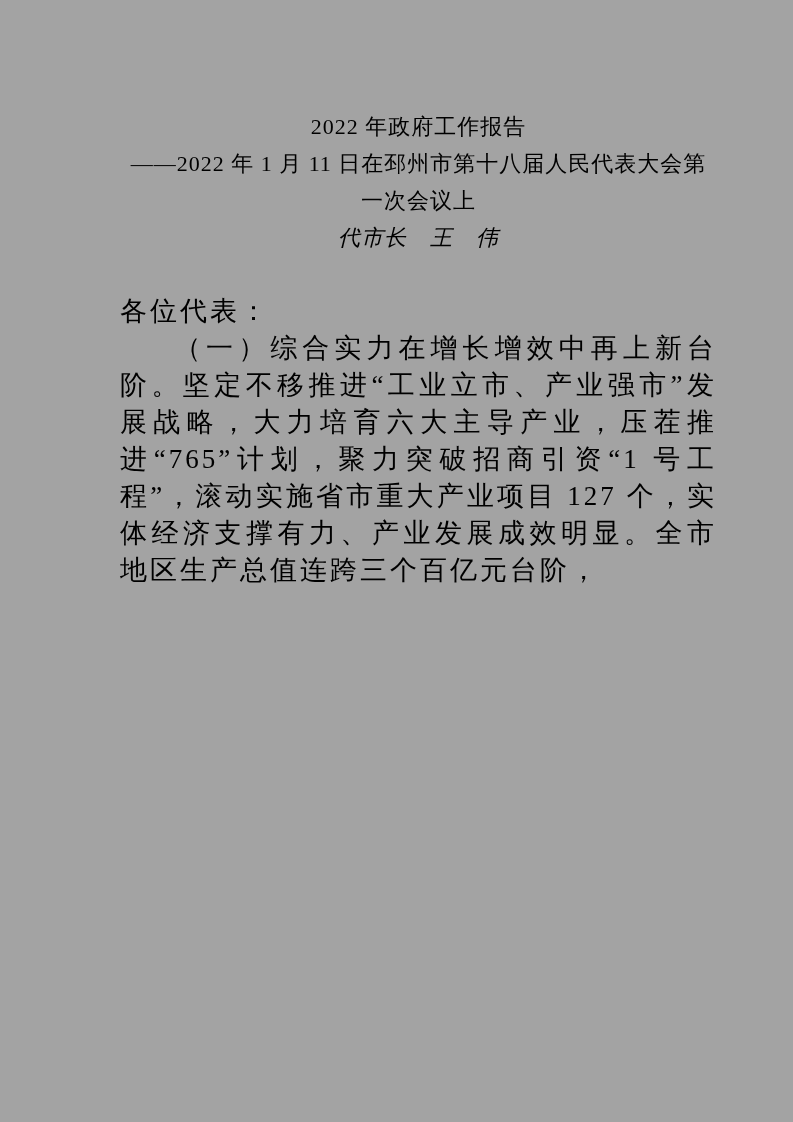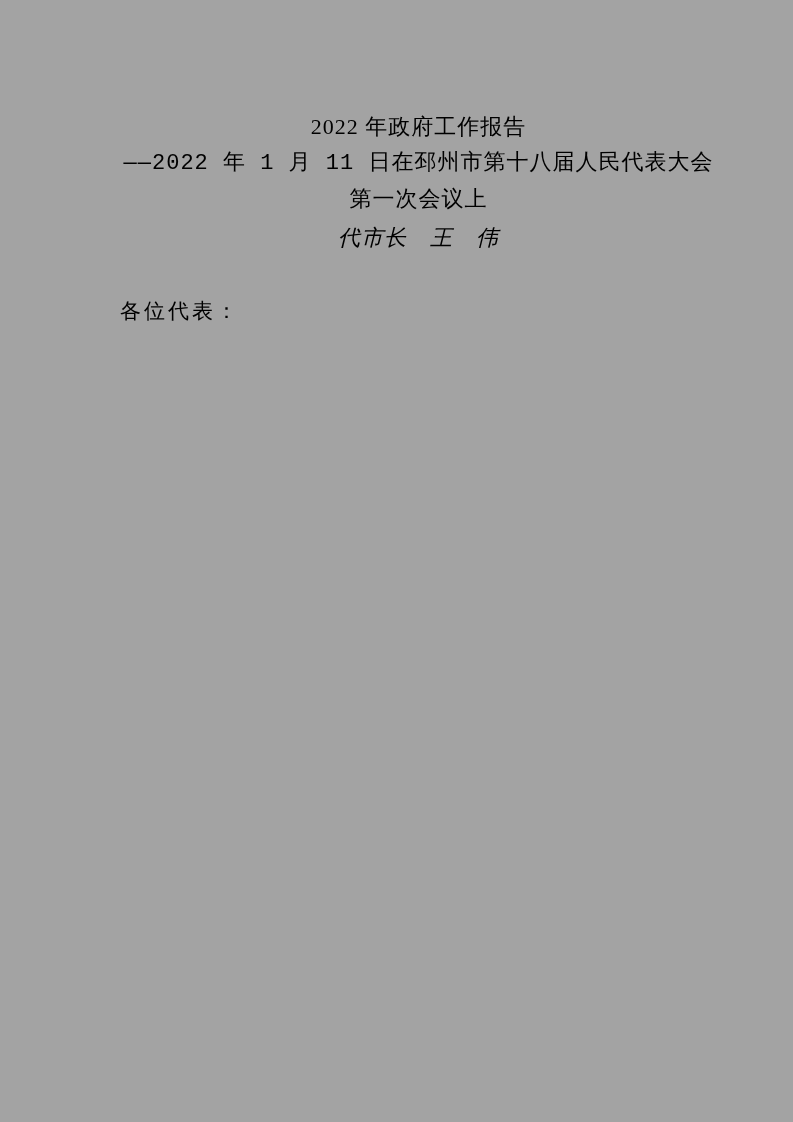--- a/index.html
+++ b/index.html
@@ -27,30 +27,29 @@
     }
     .doc-title {
       margin: 0;
       font-size: 22px;
       font-weight: normal;
       line-height: 37px;
     }
     .doc-subtitle {
       margin: 0;
       line-height: 37px;
-      font-family: Liberation Mono, monospace;
     }
     .doc-presenter {
       margin: 0;
       line-height: 37px;
       font-style: italic;
     }
     .body-block {
       margin-top: 37px;
-      font-size: 21px;
+      font-size: 27px;
       line-height: 37px;
       letter-spacing: 3px;
       text-align: justify;
     }
     .body-block p {
       margin: 0;
       text-indent: 2em;
     }
     .body-block p.no-indent {
       text-indent: 0;
@@ -62,15 +61,16 @@
 <div class="page">
 
   <div class="title-block">
     <h1 class="doc-title">2022 年政府工作报告</h1>
     <div class="doc-subtitle">——2022 年 1 月 11 日在邳州市第十八届人民代表大会第一次会议上</div>
     <div class="doc-presenter">代市长　王　伟</div>
   </div>
 
   <div class="body-block">
     <p class="no-indent">各位代表：</p>
+    <p>（一）综合实力在增长增效中再上新台阶。坚定不移推进“工业立市、产业强市”发展战略，大力培育六大主导产业，压茬推进“765”计划，聚力突破招商引资“1 号工程”，滚动实施省市重大产业项目 127 个，实体经济支撑有力、产业发展成效明显。全市地区生产总值连跨三个百亿元台阶，</p>
   </div>
 
 </div>
 
 </body></html>

